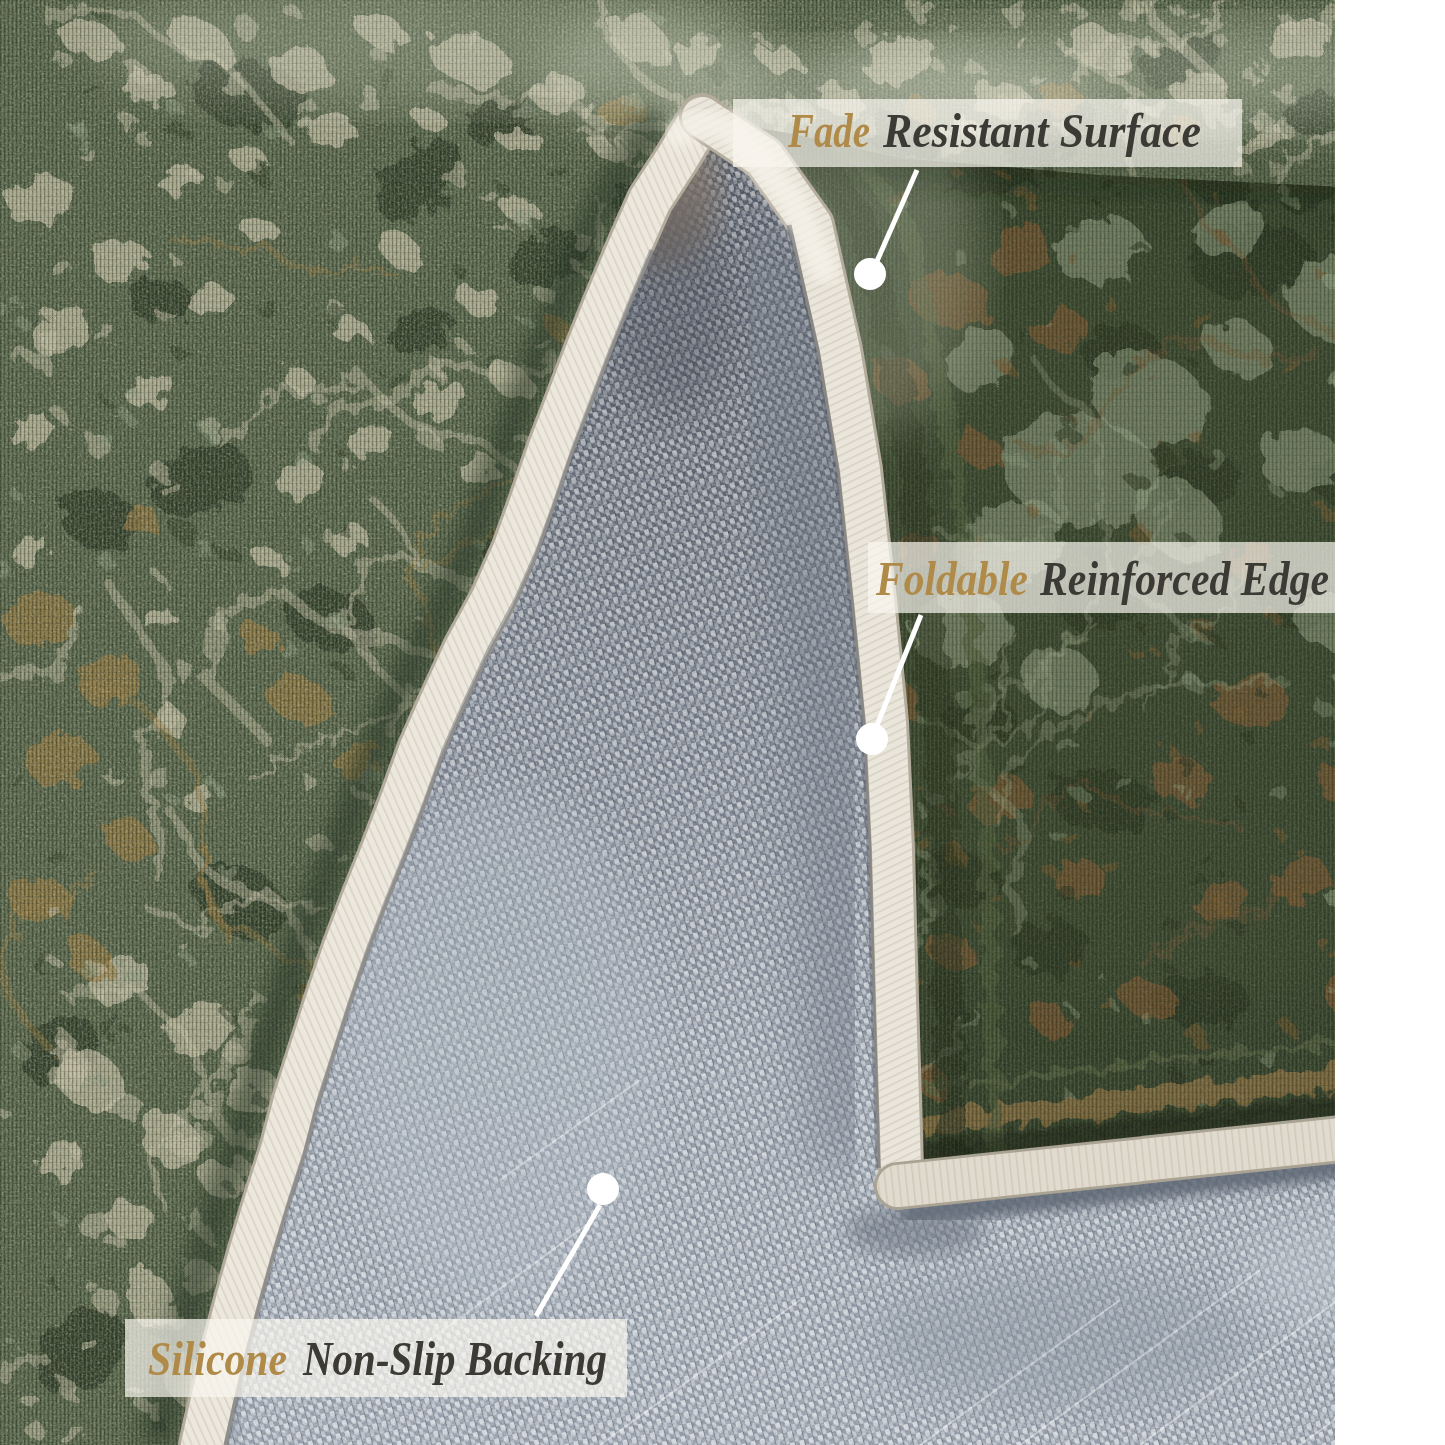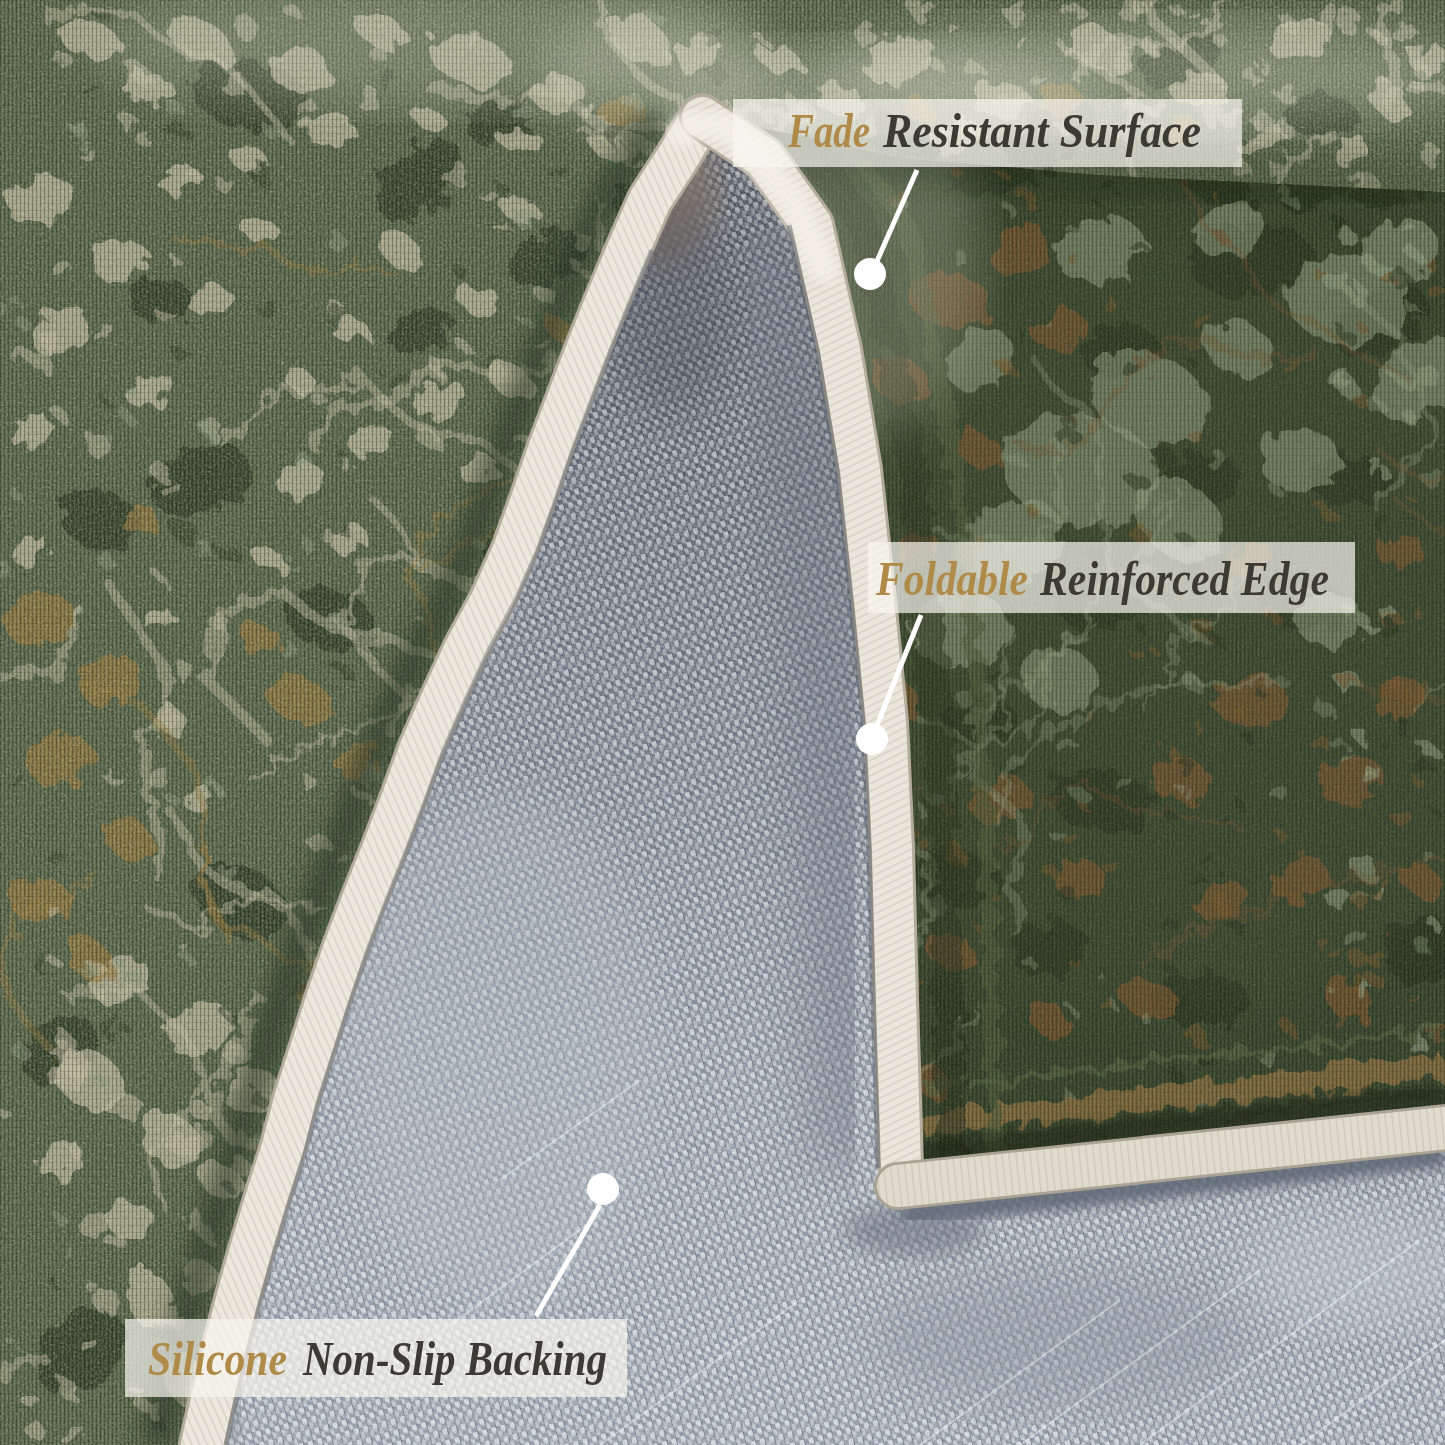--- a/index.html
+++ b/index.html
@@ -1,16 +1,16 @@
 <!DOCTYPE html>
 <html><head>
 <meta charset="utf-8">
 <style>
   html,body{margin:0;padding:0;}
-  #stage{width:1445px;height:1445px;position:relative;overflow:hidden;background:#bef264;}
+  #stage{width:1335px;height:1445px;position:relative;overflow:hidden;background:#bef264;}
 </style>
 </head>
 <body>
 <div id="stage">
 <svg width="1445" height="1445" viewBox="0 0 1445 1445">
 <defs>
   <clipPath id="clipDark">
           <path d="M 702,117 L 764,158 L 812,225 L 840,350 L 860,470 L 874,600 L 886,722 L 892,850 L 896,1000 L 899,1100 L 901,1168 L 898,1186 L 1445,1128 L 1445,192 L 1100,175 L 900,158 L 792,134 Z"></path>
         </clipPath>
   <clipPath id="clipGray">

